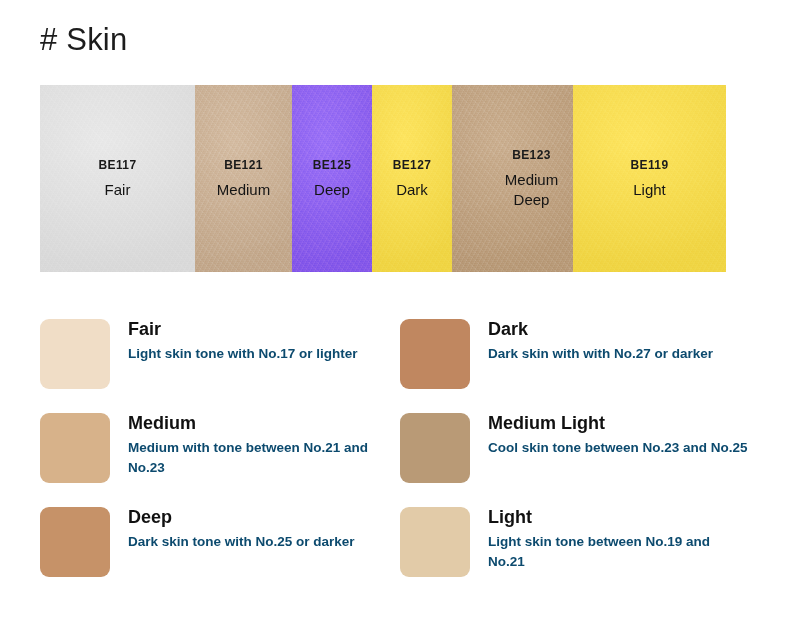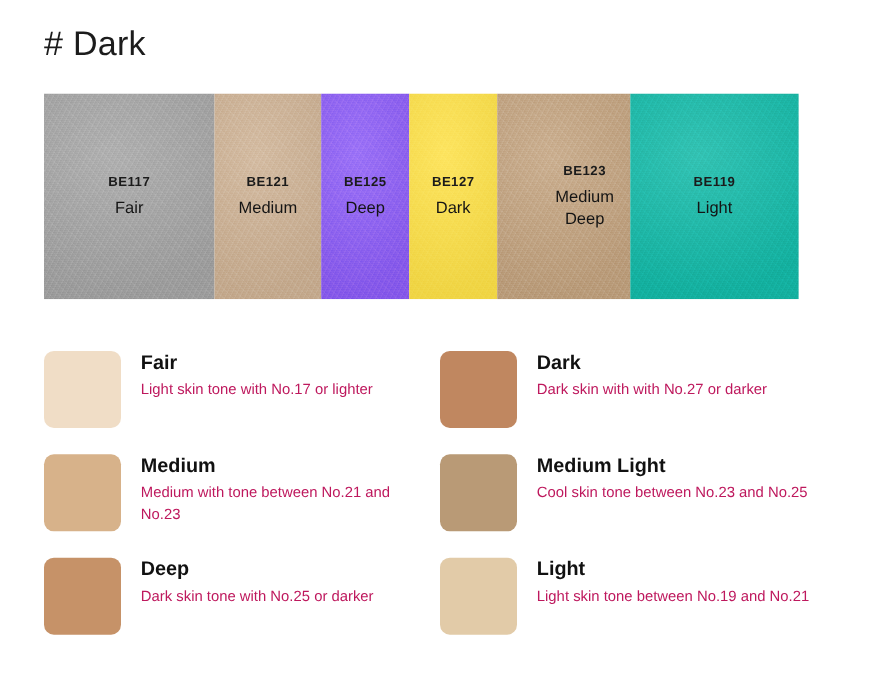--- a/index.html
+++ b/index.html
@@ -131,33 +131,33 @@
     font-size: 18px;
     font-weight: bold;
     color: #111111;
     line-height: 1.3;
     margin-bottom: 3px;
     white-space: nowrap;
   }
 
   .legend-desc {
     font-size: 13.5px;
-    font-weight: 400;
-    color: #be185d;
+    font-weight: 700;
+    color: #0c4a6e;
     line-height: 1.42;
     max-width: 262px;
   }
 </style>
 </head>
 <body>
 
-<h1 id="page-title"># Dark</h1>
+<h1 id="page-title"># Skin</h1>
 
 <div id="swatch-bar">
-    <div class="swatch-panel" style="width: 155px; background: #a3a3a3;">
+    <div class="swatch-panel" style="width: 155px; background: #e5e5e5;">
       <div class="swatch-text">
         <span class="swatch-code">BE117</span>
         <span class="swatch-name">Fair</span>
       </div>
     </div>
     <div class="swatch-panel" style="width: 97px; background: rgb(205, 177, 147);">
       <div class="swatch-text">
         <span class="swatch-code">BE121</span>
         <span class="swatch-name">Medium</span>
       </div>
@@ -173,21 +173,21 @@
         <span class="swatch-code">BE127</span>
         <span class="swatch-name">Dark</span>
       </div>
     </div>
     <div class="swatch-panel" style="width: 121px; background: rgb(194, 162, 126); padding-left: 38px;">
       <div class="swatch-text">
         <span class="swatch-code">BE123</span>
         <span class="swatch-name">Medium<br>Deep</span>
       </div>
     </div>
-    <div class="swatch-panel" style="width: 153px; background: #14b8a6;">
+    <div class="swatch-panel" style="width: 153px; background: #fde047;">
       <div class="swatch-text">
         <span class="swatch-code">BE119</span>
         <span class="swatch-name">Light</span>
       </div>
     </div>
   </div>
 
 <div id="legend">
     <div class="legend-item">
       <div class="legend-swatch" style="background: rgb(240, 221, 198);"></div>

